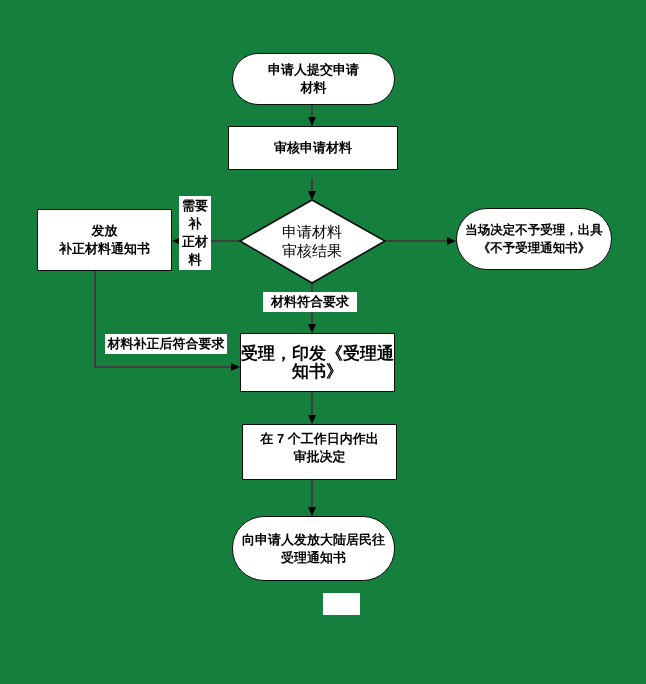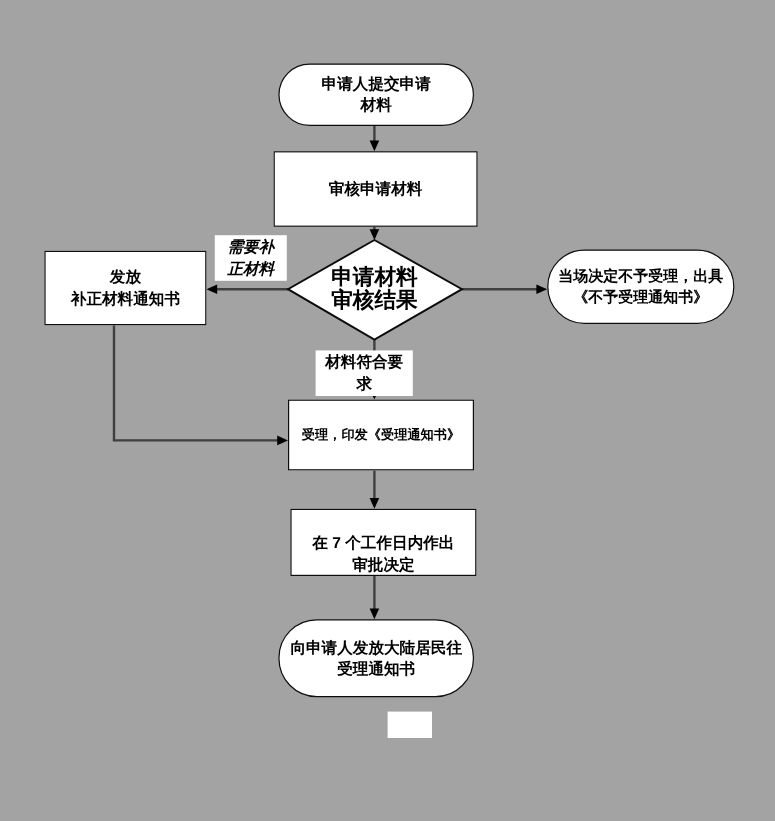--- a/index.html
+++ b/index.html
@@ -1,21 +1,21 @@
 <!DOCTYPE html>
 <html><head>
 <meta charset="utf-8">
 <style>
   html, body { margin: 0; padding: 0; }
   body { font-family: "Liberation Sans", "DejaVu Sans", sans-serif; }
   .canvas {
     position: relative;
     width: 646px;
     height: 684px;
-    background: #a3a3a3;
+    background: #15803d;
     overflow: hidden;
   }
   .wires {
     position: absolute;
     left: 0; top: 0;
     width: 646px; height: 684px;
   }
   .node {
     position: absolute;
     box-sizing: border-box;
@@ -32,38 +32,38 @@
     white-space: pre-line;
   }
   .stadium { border-radius: 32px; }
   .no-border { border: none; }
   .diamond-text {
     position: absolute;
     display: flex;
     align-items: center;
     justify-content: center;
     text-align: center;
-    font-size: 18px;
-    font-weight: bold;
+    font-size: 15px;
+    font-weight: normal;
     line-height: 19px;
     white-space: pre-line;
   }
   .edge-label {
     position: absolute;
     box-sizing: border-box;
     background: #FFFFFF;
     font-size: 13px;
     font-weight: bold;
     color: #000;
     text-align: center;
     line-height: 18px;
     white-space: pre-line;
     padding: 1px 2px;
   }
-  .top-align { align-items: flex-start; padding-top: 19px; }
+  .top-align { align-items: flex-start; padding-top: 5px; }
 </style>
 </head>
 <body>
 
 <div class="canvas">
 
   <svg class="wires" viewBox="0 0 646 684" xmlns="http://www.w3.org/2000/svg">
 
     <line x1="312" y1="105" x2="312" y2="122" stroke="#3f3f3f" stroke-width="2"></line>
     <polygon points="308,117 316,117 312,126" fill="#000"></polygon>
@@ -88,41 +88,42 @@
 
     <line x1="312" y1="479" x2="312" y2="512" stroke="#3f3f3f" stroke-width="2"></line>
     <polygon points="308,507 316,507 312,516" fill="#000"></polygon>
 
     <polygon points="312,200 385,241 312,283 240,241" fill="#FFFFFF" stroke="#0d0d0d" stroke-width="1.6"></polygon>
   </svg>
 
   <div class="node stadium" style="left:232px; top:53px; width:163px; height:52px; border-radius:26px;">申请人提交申请
 材料</div>
 
-  <div class="node" style="left:228px; top:126px; width:170px; height:63px;">审核申请材料</div>
+  <div class="node" style="left:228px; top:126px; width:170px; height:44px;">审核申请材料</div>
 
   <div class="diamond-text" style="left:252px; top:212px; width:120px; height:58px;">申请材料
 审核结果</div>
 
   <div class="node stadium" style="left:456px; top:208px; width:156px; height:62px; border-radius:31px; font-size:12.5px;">当场决定不予受理，出具
 《不予受理通知书》</div>
 
   <div class="node" style="left:37px; top:209px; width:135px; height:62px;">发放
 补正材料通知书</div>
 
-  <div class="node" style="left:240px; top:333px; width:155px; height:59px; font-size:11px;">受理，印发《受理通知书》</div>
+  <div class="node" style="left:240px; top:333px; width:155px; height:59px; font-size:17px;">受理，印发《受理通知书》</div>
 
   <div class="node top-align" style="left:242px; top:424px; width:155px; height:56px;">在 7 个工作日内作出
 审批决定</div>
 
   <div class="node stadium" style="left:232px; top:516px; width:163px; height:65px; border-radius:32px;">向申请人发放大陆居民往
 受理通知书</div>
 
   <div class="node no-border" style="left:323px; top:593px; width:37px; height:22px;"></div>
 
-  <div class="edge-label" style="left:179px; top:196px; width:60px;font-style:italic;">需要补
+  <div class="edge-label" style="left:179px; top:196px; width:32px;">需要补
 正材料</div>
 
 
-  <div class="edge-label" style="left:263px; top:292px; width:81px;">材料符合要求</div>
+  <div class="edge-label" style="left:263px; top:292px; width:94px;">材料符合要求</div>
 
+  <div class="edge-label" style="left:105px; top:334px; width:122px;">材料补正后符合要求</div>
 
 </div>
 
 </body></html>

